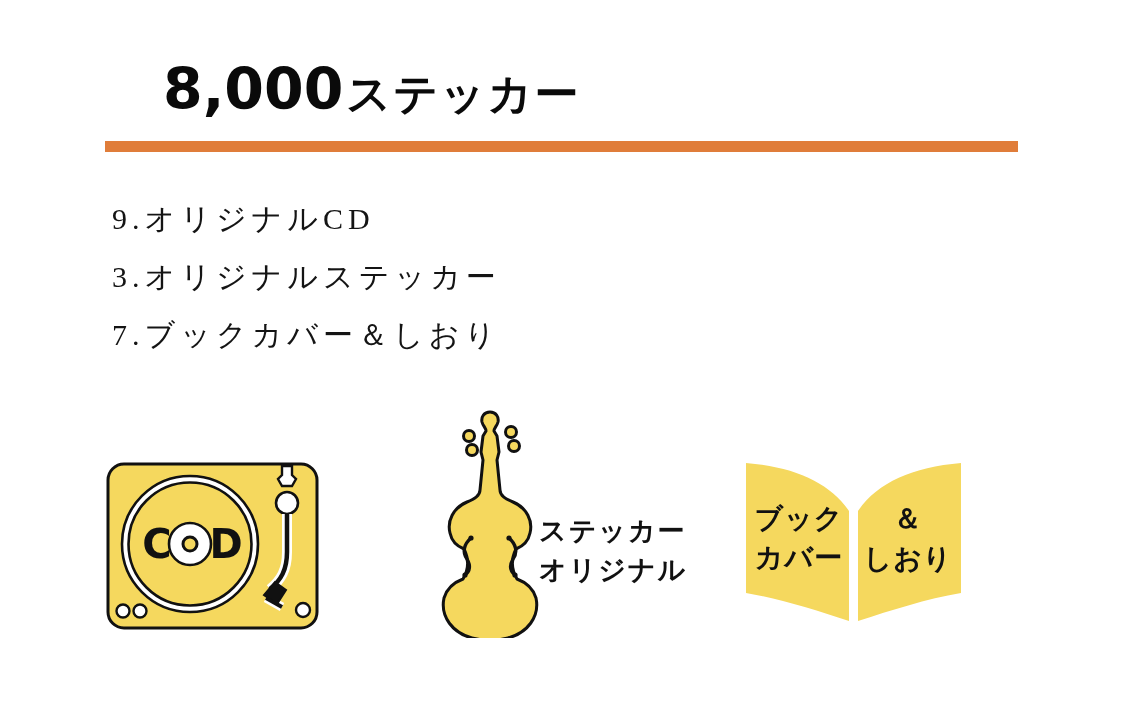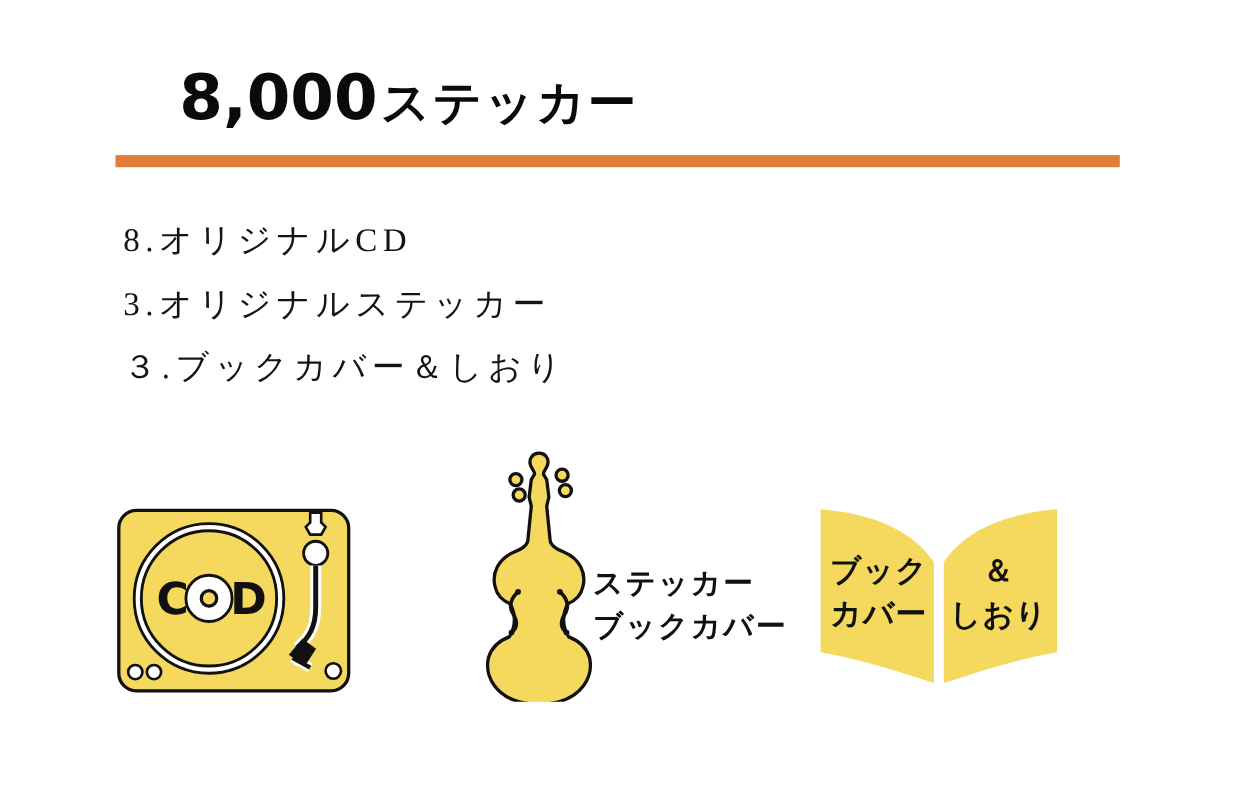--- a/index.html
+++ b/index.html
@@ -50,23 +50,23 @@
 
 <div class="canvas">
 
   <div class="title">
     <span class="title-number">8,000</span>
     <span class="title-suffix">ステッカー</span>
   </div>
   <div class="rule"></div>
 
   <div class="benefit-list">
-    <div class="benefit-item">8.オリジナルCD</div>
+    <div class="benefit-item">9.オリジナルCD</div>
     <div class="benefit-item">3.オリジナルステッカー</div>
-    <div class="benefit-item">３.ブックカバー＆しおり</div>
+    <div class="benefit-item">7.ブックカバー＆しおり</div>
   </div>
 
   <svg class="illus illus-turntable" width="222" height="178" viewBox="103 458 222 178" xmlns="http://www.w3.org/2000/svg">
     <rect x="108" y="464" width="209" height="164" rx="16" fill="#F5D85E" stroke="#111" stroke-width="3"></rect>
     <circle cx="190" cy="544" r="68" fill="#ffffff" stroke="#111" stroke-width="2.6"></circle>
     <circle cx="190" cy="544" r="61.5" fill="#F5D85E" stroke="#111" stroke-width="2.6"></circle>
     <text class="cd-letter" x="157" y="558" text-anchor="middle">C</text>
     <text class="cd-letter" x="226" y="558" text-anchor="middle">D</text>
     <circle cx="190" cy="544" r="21" fill="#ffffff" stroke="#111" stroke-width="2.6"></circle>
     <circle cx="190" cy="544" r="7" fill="#F5D85E" stroke="#111" stroke-width="3"></circle>
@@ -108,21 +108,21 @@
       <path d="M 509,538 C 516,544 518,552 513,559 C 509,566 510,571 515,575"></path>
       <circle cx="471" cy="538" r="2.6" fill="#111" stroke="none"></circle>
       <circle cx="465" cy="575" r="2.6" fill="#111" stroke="none"></circle>
       <circle cx="509" cy="538" r="2.6" fill="#111" stroke="none"></circle>
       <circle cx="515" cy="575" r="2.6" fill="#111" stroke="none"></circle>
     </g>
   </svg>
 
   <div class="caption">
     <div>ステッカー</div>
-    <div>ブックカバー</div>
+    <div>オリジナル</div>
   </div>
 
   <svg class="illus illus-book" width="222" height="172" viewBox="742 456 222 172" xmlns="http://www.w3.org/2000/svg">
     <path d="M 746,463 C 795,467 830,483 849,511 L 849,621 C 815,610 781,599 746,593 Z" fill="#F5D85E"></path>
     <path d="M 961,463 C 912,467 877,483 858,511 L 858,621 C 892,610 926,599 961,593 Z" fill="#F5D85E"></path>
     <text class="book-text" x="799" y="528" text-anchor="middle">ブック</text>
     <text class="book-text" x="799" y="567" text-anchor="middle">カバー</text>
     <text class="book-text" x="908" y="528" text-anchor="middle">＆</text>
     <text class="book-text" x="908" y="568" text-anchor="middle">しおり</text>
   </svg>

